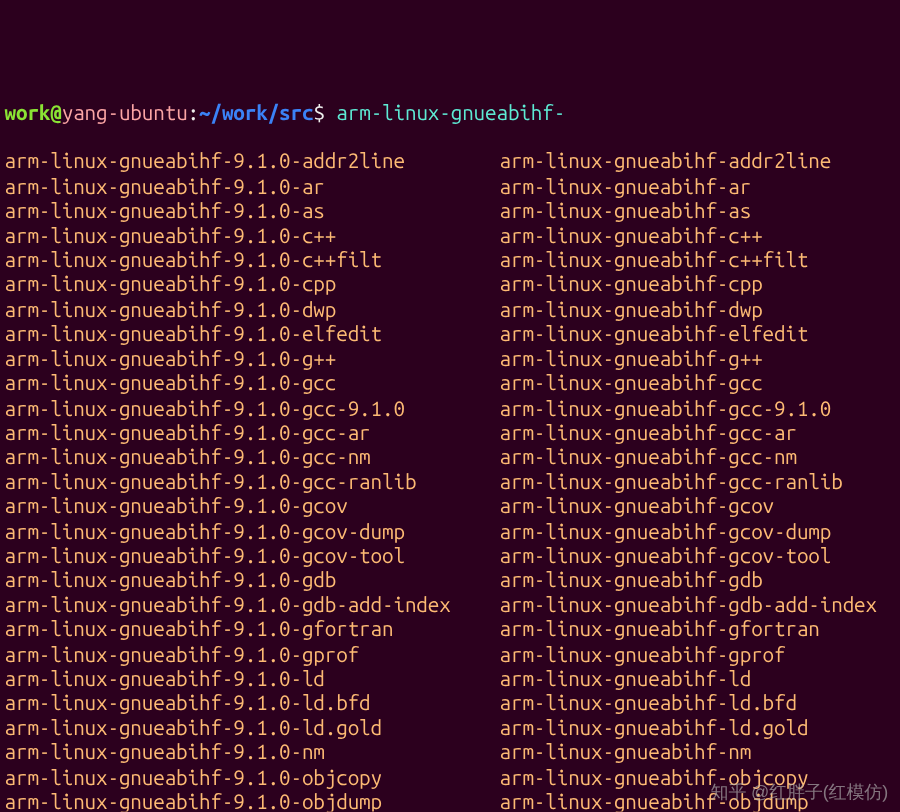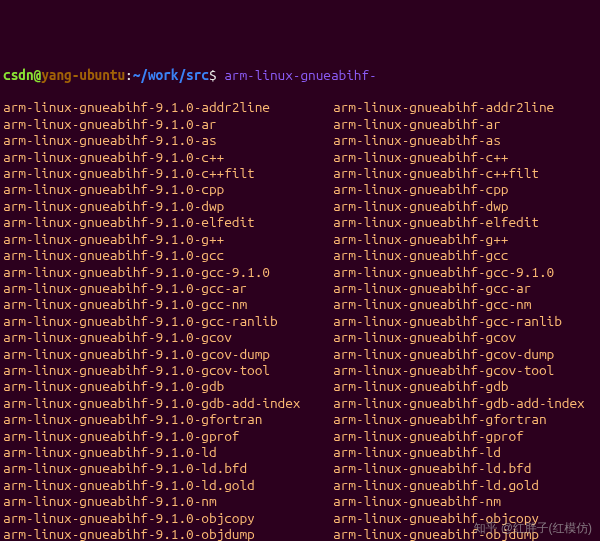--- a/index.html
+++ b/index.html
@@ -11,25 +11,25 @@
       color: #eeeeec;
       width: 600px;
       height: 541px;
       overflow: hidden;
       padding: 1px 3px;
       position: relative;
       white-space: pre;
       letter-spacing: -0.1px;
     }
     .user { color: #8ae234; font-weight: bold; }
-    .host { color: #a16207; font-weight: bold; }
+    .host { color: #fca5a5; font-weight: normal; }
     .colon { color: #eeeeec; }
     .path { color: #3b82f6; font-weight: bold; }
     .dollar { color: #eeeeec; }
-    .cmd  { color: #8b5cf6; }
+    .cmd  { color: #5eead4; }
     .listing { color: #fdba74; }
     .col { display: inline-block; vertical-align: top; }
     .col.left  { width: 330px; }
     .col.right { width: 260px; }
     .wm {
       position: absolute;
       right: 8px;
       bottom: 6px;
       font-size: 12px;
       color: rgba(180,180,180,0.65);
@@ -38,21 +38,21 @@
       font-family: "PingFang SC","Microsoft YaHei",sans-serif;
       white-space: normal;
     }
     .wm .l2 { font-size: 10px; opacity: 0.8; }
   </style>
 </head>
 <body>
 
 
 
-<div><span class="user">csdn</span><span class="user">@</span><span class="host">yang-ubuntu</span><span class="colon">:</span><span class="path">~/work/src</span><span class="dollar">$ </span><span class="cmd">arm-linux-gnueabihf-</span></div>
+<div><span class="user">work</span><span class="user">@</span><span class="host">yang-ubuntu</span><span class="colon">:</span><span class="path">~/work/src</span><span class="dollar">$ </span><span class="cmd">arm-linux-gnueabihf-</span></div>
 <div><div class="col left listing" id="col-left"><div>arm-linux-gnueabihf-9.1.0-addr2line</div><div>arm-linux-gnueabihf-9.1.0-ar</div><div>arm-linux-gnueabihf-9.1.0-as</div><div>arm-linux-gnueabihf-9.1.0-c++</div><div>arm-linux-gnueabihf-9.1.0-c++filt</div><div>arm-linux-gnueabihf-9.1.0-cpp</div><div>arm-linux-gnueabihf-9.1.0-dwp</div><div>arm-linux-gnueabihf-9.1.0-elfedit</div><div>arm-linux-gnueabihf-9.1.0-g++</div><div>arm-linux-gnueabihf-9.1.0-gcc</div><div>arm-linux-gnueabihf-9.1.0-gcc-9.1.0</div><div>arm-linux-gnueabihf-9.1.0-gcc-ar</div><div>arm-linux-gnueabihf-9.1.0-gcc-nm</div><div>arm-linux-gnueabihf-9.1.0-gcc-ranlib</div><div>arm-linux-gnueabihf-9.1.0-gcov</div><div>arm-linux-gnueabihf-9.1.0-gcov-dump</div><div>arm-linux-gnueabihf-9.1.0-gcov-tool</div><div>arm-linux-gnueabihf-9.1.0-gdb</div><div>arm-linux-gnueabihf-9.1.0-gdb-add-index</div><div>arm-linux-gnueabihf-9.1.0-gfortran</div><div>arm-linux-gnueabihf-9.1.0-gprof</div><div>arm-linux-gnueabihf-9.1.0-ld</div><div>arm-linux-gnueabihf-9.1.0-ld.bfd</div><div>arm-linux-gnueabihf-9.1.0-ld.gold</div><div>arm-linux-gnueabihf-9.1.0-nm</div><div>arm-linux-gnueabihf-9.1.0-objcopy</div><div>arm-linux-gnueabihf-9.1.0-objdump</div></div><div class="col right listing" id="col-right"><div>arm-linux-gnueabihf-addr2line</div><div>arm-linux-gnueabihf-ar</div><div>arm-linux-gnueabihf-as</div><div>arm-linux-gnueabihf-c++</div><div>arm-linux-gnueabihf-c++filt</div><div>arm-linux-gnueabihf-cpp</div><div>arm-linux-gnueabihf-dwp</div><div>arm-linux-gnueabihf-elfedit</div><div>arm-linux-gnueabihf-g++</div><div>arm-linux-gnueabihf-gcc</div><div>arm-linux-gnueabihf-gcc-9.1.0</div><div>arm-linux-gnueabihf-gcc-ar</div><div>arm-linux-gnueabihf-gcc-nm</div><div>arm-linux-gnueabihf-gcc-ranlib</div><div>arm-linux-gnueabihf-gcov</div><div>arm-linux-gnueabihf-gcov-dump</div><div>arm-linux-gnueabihf-gcov-tool</div><div>arm-linux-gnueabihf-gdb</div><div>arm-linux-gnueabihf-gdb-add-index</div><div>arm-linux-gnueabihf-gfortran</div><div>arm-linux-gnueabihf-gprof</div><div>arm-linux-gnueabihf-ld</div><div>arm-linux-gnueabihf-ld.bfd</div><div>arm-linux-gnueabihf-ld.gold</div><div>arm-linux-gnueabihf-nm</div><div>arm-linux-gnueabihf-objcopy</div><div>arm-linux-gnueabihf-objdump</div></div></div>
 
 
 <div class="wm">
   <div>知乎 @红胖子(红模仿)</div>
 </div>
 
 
 
 

